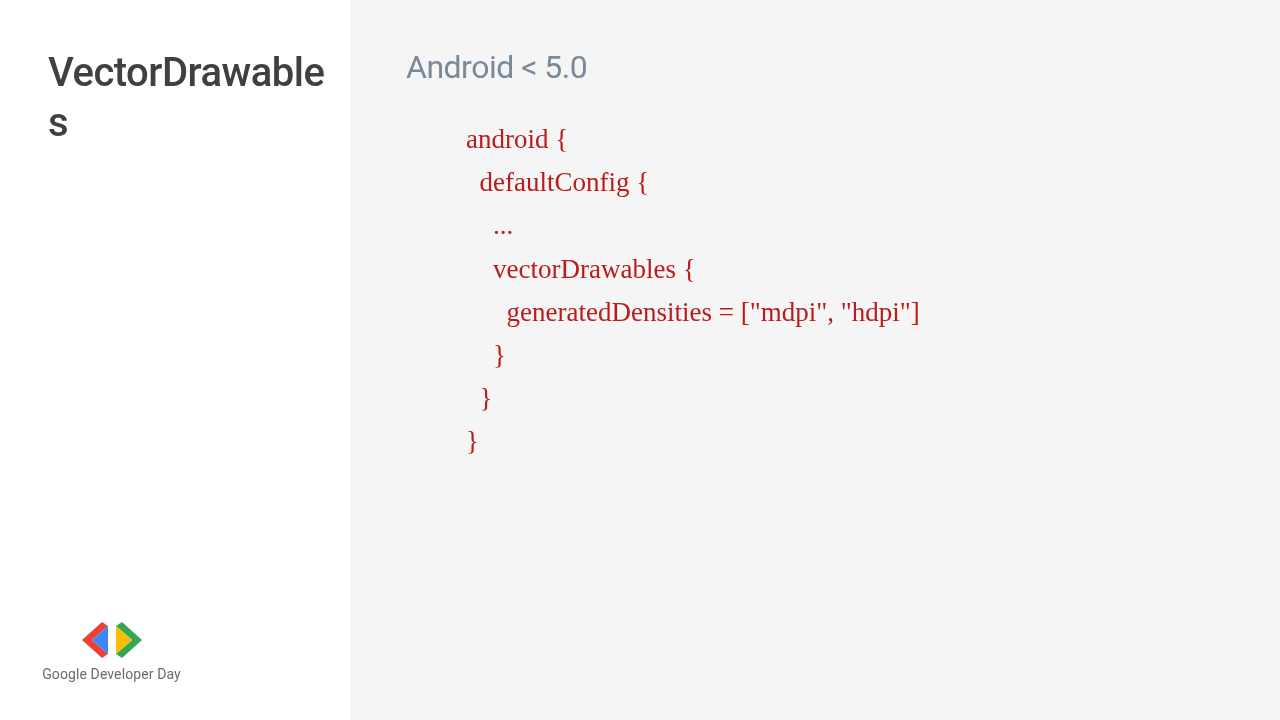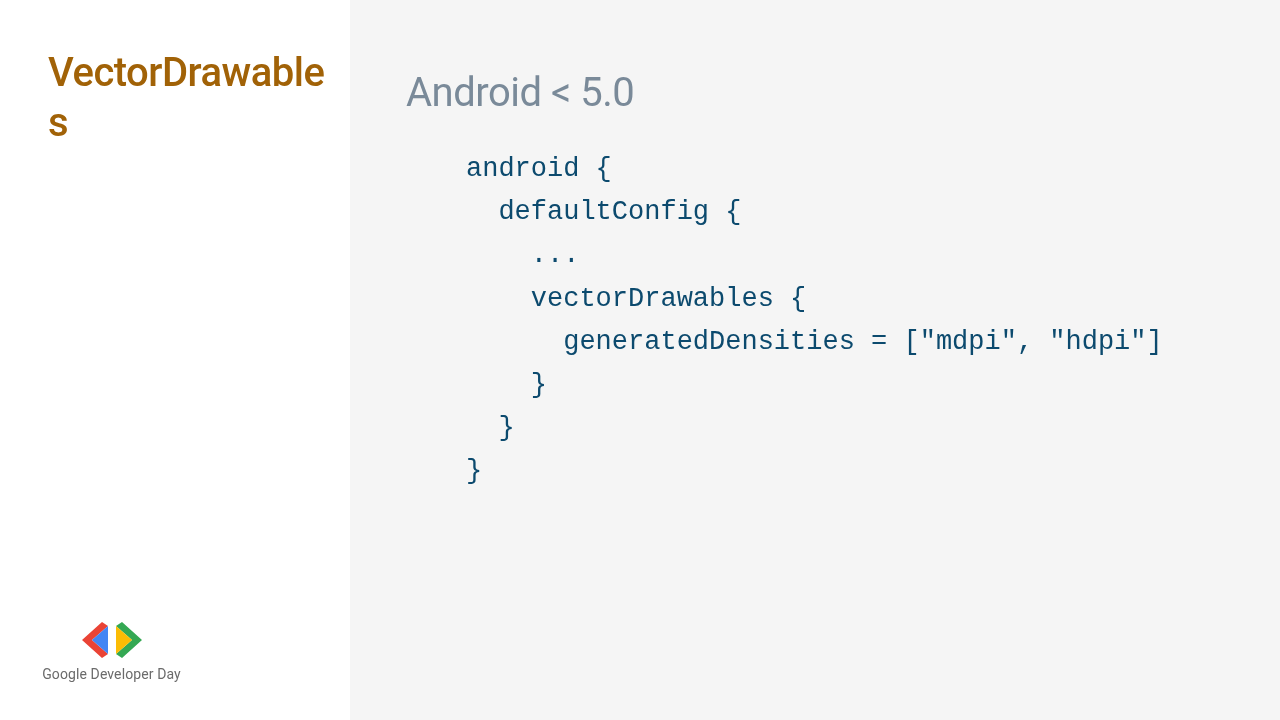--- a/index.html
+++ b/index.html
@@ -8,43 +8,42 @@
   .sidebar {
     width: 350px;
     background: #ffffff;
     padding: 48px 20px 20px 48px;
     position: relative;
     flex-shrink: 0;
   }
   .sidebar-title {
     font-size: 40px;
     font-weight: 500;
-    color: #a16207;
+    color: #404040;
     line-height: 1.25;
     word-break: break-word;
     letter-spacing: -0.5px;
   }
   .main {
     flex: 1;
     background: #f5f5f5;
     padding: 48px 40px 40px 56px;
   }
   .content-heading {
-    font-size: 40px;
+    font-size: 32px;
     font-weight: 400;
     color: #7a8a99;
     margin-bottom: 32px;
     letter-spacing: -0.5px;
-    margin-top: 21px;
   }
   .code-block {
-    font-family: Liberation Mono, monospace;
+    font-family: Liberation Serif, serif;
     font-size: 27px;
     line-height: 1.6;
-    color: #0c4a6e;
+    color: #b91c1c;
     white-space: pre;
     padding-left: 60px;
   }
   .footer-logo {
     position: absolute;
     bottom: 38px;
     left: 34px;
     text-align: center;
     width: 155px;
   }

